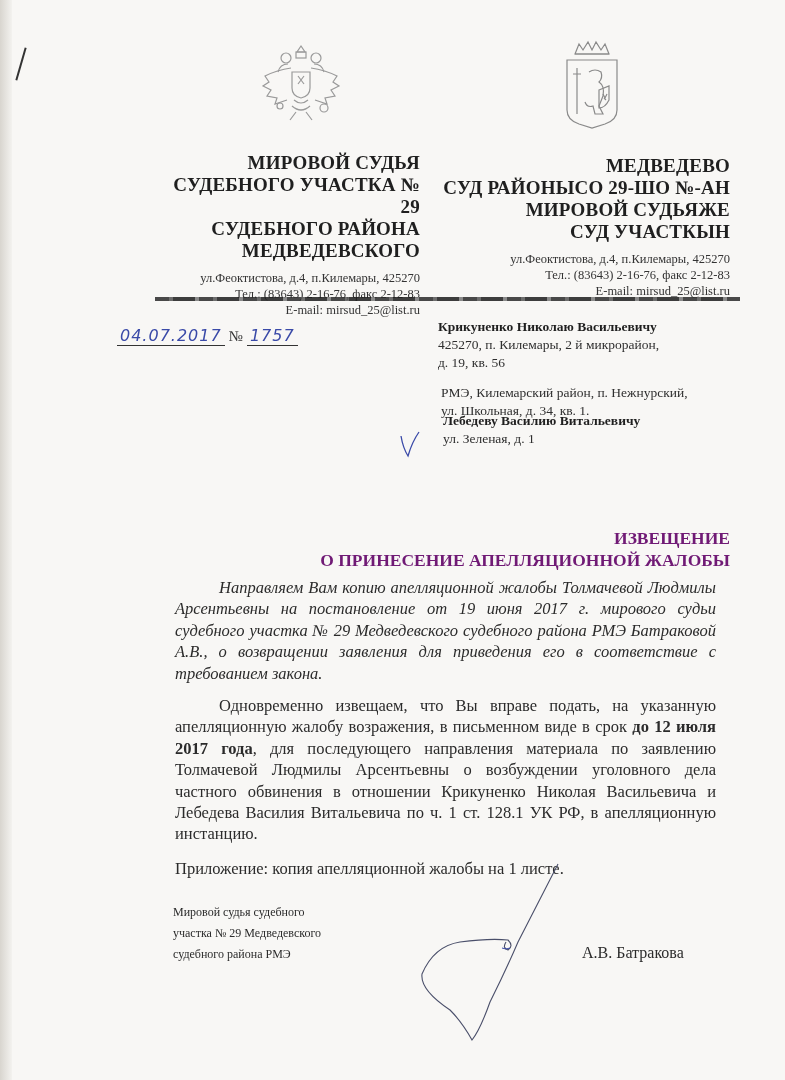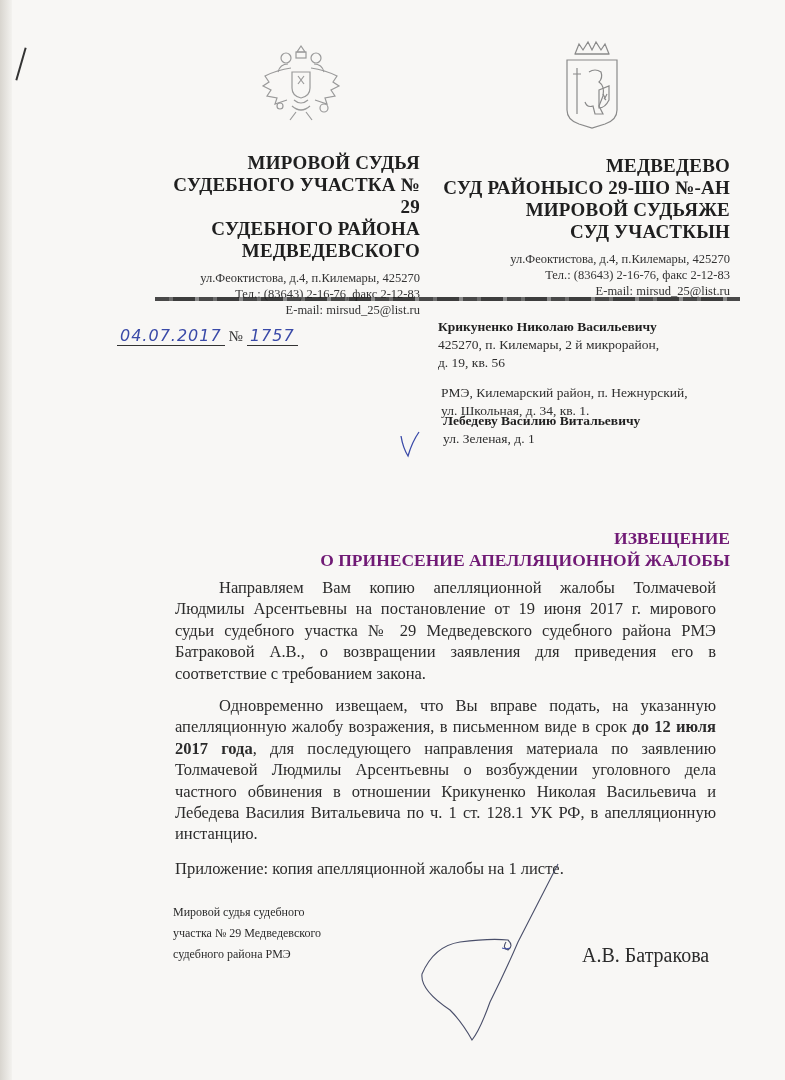--- a/index.html
+++ b/index.html
@@ -33,26 +33,26 @@
     .addr b { color: #1f1f1f; }
     .addr-1 { top: 318px; }
     .addr-2 { top: 384px; left: 441px; }
     .addr-3 { top: 412px; left: 443px; }
     .check-mark { position: absolute; left: 398px; top: 430px; width: 22px; height: 30px; }
 
     .title { position: absolute; left: 150px; top: 527px; width: 580px; text-align: right; font-weight: bold; font-size: 17.5px; line-height: 22px; color: #701a75; }
 
     .body-text { position: absolute; left: 175px; width: 541px; font-size: 16.5px; line-height: 21.4px; text-align: justify; color: #2b2b2b; }
     .body-text p { margin: 0; text-indent: 44px; }
-    .p1 { top: 577px; }
+    .p1 { top: 577px; font-style: italic; }
     .p2 { top: 695px; }
     .attach { position: absolute; left: 175px; top: 859px; font-size: 16.5px; color: #2b2b2b; }
 
     .sign-block { position: absolute; left: 173px; top: 902px; font-size: 12px; line-height: 21px; color: #2b2b2b; }
-    .sign-name { position: absolute; left: 582px; top: 944px; font-size: 20px; color: #2b2b2b; }
+    .sign-name { position: absolute; left: 582px; top: 944px; font-size: 16px; color: #2b2b2b; }
     .signature { position: absolute; left: 410px; top: 862px; width: 160px; height: 185px; }
   </style>
 </head>
 <body>
 
 <div class="page-edge"></div>
 <div class="margin-mark"></div>
 
 <svg class="emblem emblem-left" viewBox="0 0 86 86">
   <g fill="none" stroke="#9a9a9a" stroke-width="1.2">

